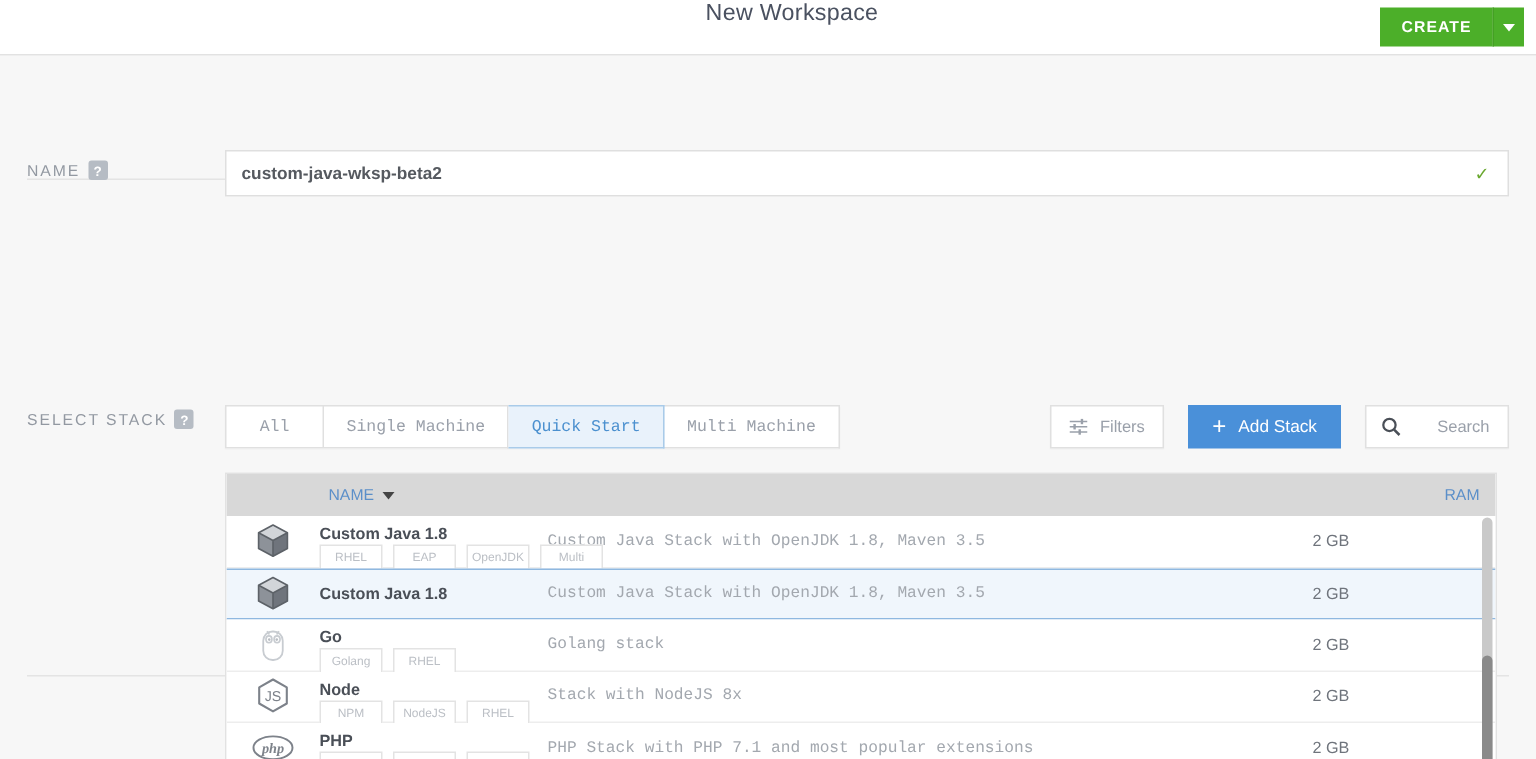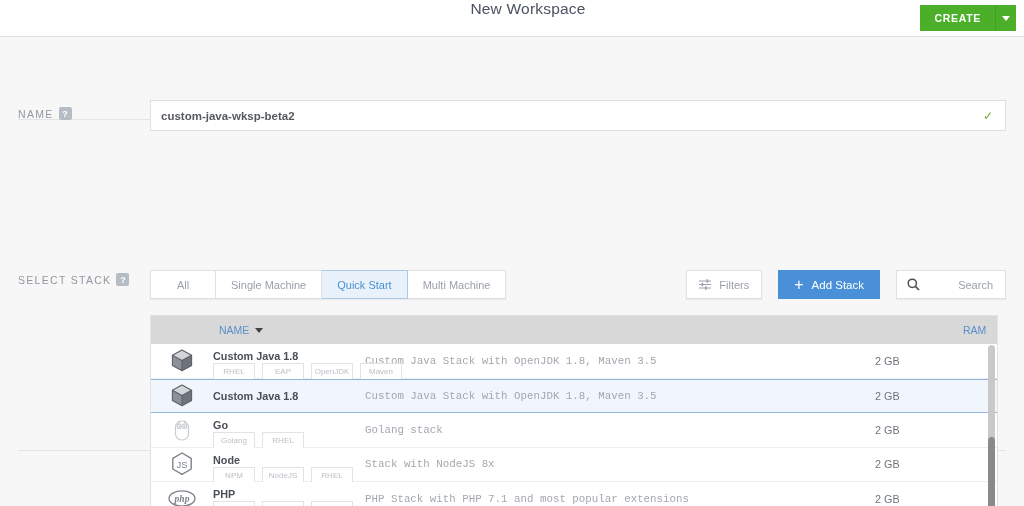--- a/index.html
+++ b/index.html
@@ -84,21 +84,21 @@
   .toolbar{
     position:absolute; left:150px; top:150px; width:856px; height:29px;
     display:flex; align-items:center;
   }
   .seg{ display:flex; height:29px; box-shadow:0 1px 1px rgba(0,0,0,.05); }
   .seg-btn{
     background:#fff; border:1px solid #e0e0e0; border-left:none;
     font-size:11px; color:#9aa0aa; padding:0 15px;
     display:flex;align-items:center;justify-content:center;
     cursor:pointer; min-width:66px;
-    font-family:Liberation Sans, sans-serif;
+    font-family:Liberation Mono, monospace;
   }
   .seg-btn:first-child{ border-left:1px solid #e0e0e0; }
   .seg-btn.active{
     background:#e9f2fb; border-color:#a9cbe9; color:#4b90cf; z-index:1;
   }
 
   .toolbar-right{
     position:absolute; right:0; top:0; display:flex; align-items:center; gap:16px;
   }
   .filters-btn{
@@ -107,21 +107,21 @@
     font-size:11px;color:#9aa0aa;cursor:pointer;
     box-shadow:0 1px 1px rgba(0,0,0,.05);
   }
   .add-stack-btn{
     height:29px; background:#4a90d9; border:none; color:#fff;
     display:flex;align-items:center;gap:8px;padding:0 16px;
     font-size:11.5px;cursor:pointer;
   }
   .plus-glyph{ font-size:16px; line-height:1; font-weight:300; }
   .search-box{
-    height:29px; width:110px; background:#fff; border:1px solid #e0e0e0;
+    height:29px; width:96px; background:#fff; border:1px solid #e0e0e0;
     display:flex;align-items:center;justify-content:space-between;
     padding:0 10px; cursor:text;
     box-shadow:0 1px 1px rgba(0,0,0,.05);
   }
   .search-box input{
     border:none;outline:none;background:transparent;width:100%;
     font-family:"Liberation Sans", sans-serif;
     font-size:11px;color:#9aa0aa;text-align:right;
   }
   .search-box input::placeholder{ color:#9aa0aa; }
@@ -281,21 +281,21 @@
               <path d="M1.4 6.2 L11 11.4 L20.6 6.2 M11 11.4 L11 21.8" fill="none" stroke="#5d6268" stroke-width="1.1" stroke-linejoin="round"></path>
             </svg>
           </div>
           <div class="tmain">
             <div class="tname">Custom Java 1.8</div>
             <div class="tdesc">Custom Java Stack with OpenJDK 1.8, Maven 3.5</div>
             <div class="ttags">
               <span class="tag">RHEL</span>
               <span class="tag">EAP</span>
               <span class="tag">OpenJDK</span>
-              <span class="tag">Maven</span>
+              <span class="tag">Multi</span>
             </div>
             <div class="tram">2 GB</div>
           </div>
         </div>
         <div class="trow selected compact">
           <div class="ticon">
             <svg class="icon-svg" width="22" height="23" viewBox="0 0 22 23">
               <path d="M11 1 L20.6 6.2 L20.6 16.6 L11 21.8 L1.4 16.6 L1.4 6.2 Z" fill="#8d9299"></path>
               <path d="M11 1 L20.6 6.2 L11 11.4 L1.4 6.2 Z" fill="#d2d5d9"></path>
               <path d="M11 11.4 L20.6 6.2 L20.6 16.6 L11 21.8 Z" fill="#6f747c"></path>

